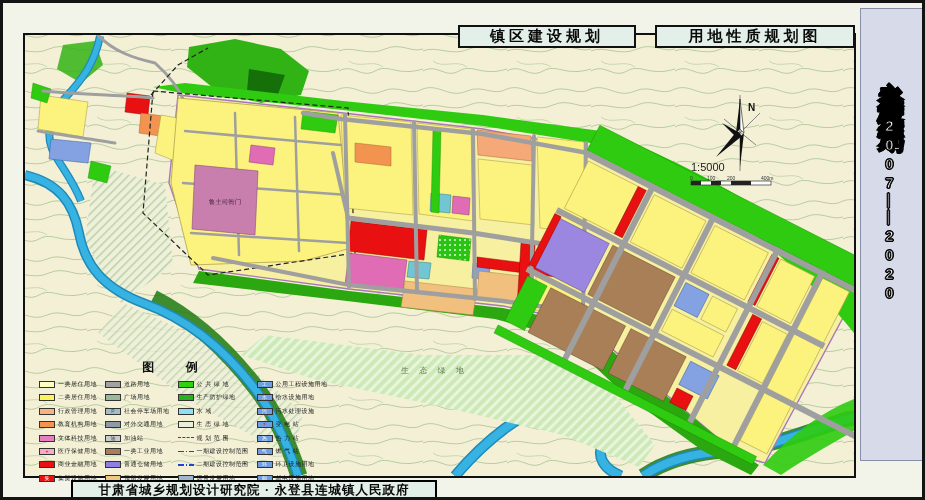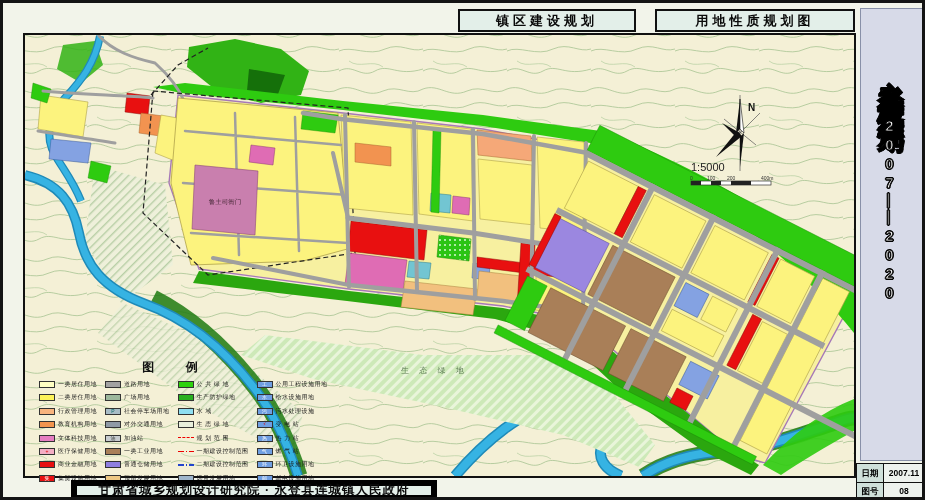--- a/index.html
+++ b/index.html
@@ -3,28 +3,28 @@
 <meta charset="utf-8">
 <style>
   html,body{margin:0;padding:0;background:#888;}
   *{box-sizing:border-box;}
   .page{position:relative;width:925px;height:500px;background:#f2f4ea;border:3px solid #141414;
         font-family:"Liberation Sans","DejaVu Sans",sans-serif;overflow:hidden;}
   .map-frame{position:absolute;left:20px;top:30px;width:833px;height:445px;border:2px solid #111;
              background:var(--cream,#f4f0d6);}
   .map-frame svg{display:block;width:100%;height:100%;}
   
-  .title-box{position:absolute;top:6px;height:23px;background:var(--panelBg,#e3efe9);
+  .title-box{position:absolute;top:22px;height:23px;background:var(--panelBg,#e3efe9);
              border:2px solid #111;display:flex;align-items:center;justify-content:center;
-             font-weight:bold;font-size:13px;letter-spacing:4px;color:#0a0a0a;z-index:5;}
+             font-weight:bold;font-size:15px;letter-spacing:4px;color:#0a0a0a;z-index:5;}
   .t1{left:455px;width:178px;}
   .t2{left:652px;width:200px;align-items:flex-end;}
   
   .attribution{position:absolute;left:68px;top:477px;width:366px;height:21px;background:var(--panelBg,#e3efe9);
-               border:6px solid #000000;display:flex;align-items:center;justify-content:center;
+               border:2px solid #000000;display:flex;align-items:center;justify-content:center;
                font-weight:bold;font-size:12.5px;letter-spacing:1px;color:#0a0a0a;z-index:5;}
   
   .sidebar{position:absolute;left:857px;top:5px;width:64px;height:453px;background:var(--sidebarBg,#d7dae8);
            border:1px solid #8890a8;display:flex;flex-direction:column;align-items:center;padding-top:52px;z-index:4;}
   .sb-title{writing-mode:vertical-rl;text-orientation:upright;font-weight:bold;font-size:26px;
             letter-spacing:5px;color:#fff;-webkit-text-stroke:1.3px #000;
             text-shadow:1px 0 0 #000,-1px 0 0 #000,0 1px 0 #000,0 -1px 0 #000;}
   .sb-years{writing-mode:vertical-rl;text-orientation:upright;font-weight:bold;font-size:15px;
             letter-spacing:2px;margin-top:6px;color:#fff;-webkit-text-stroke:1px #000;
             text-shadow:1px 0 0 #000,-1px 0 0 #000,0 1px 0 #000,0 -1px 0 #000;}
@@ -390,26 +390,14 @@
 
   <div class="attribution">
     <span>甘肃省城乡规划设计研究院 · 永登县连城镇人民政府</span>
   </div>
 
   <aside class="sidebar">
     <div class="sb-title">永登县连城镇总体规划</div>
     <div class="sb-years"><span>2007</span><span class="vsep">——</span><span>2020</span></div>
   </aside>
 
-  <table class="infotable">
-    <tbody>
-        <tr>
-      <td class="lbl">日期</td>
-      <td class="val">2007.11</td>
-    </tr>
-    <tr>
-      <td class="lbl">图号</td>
-      <td class="val">08</td>
-    </tr>
-  </tbody>
-    </table>
 
 </div>
 
 </body></html>

